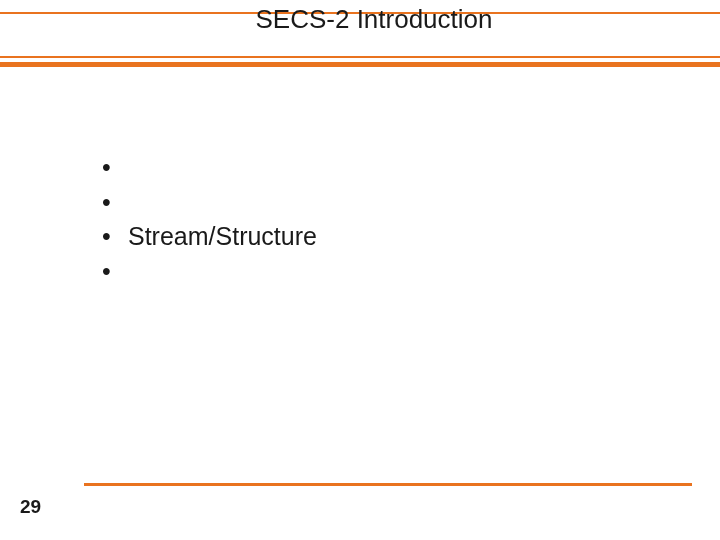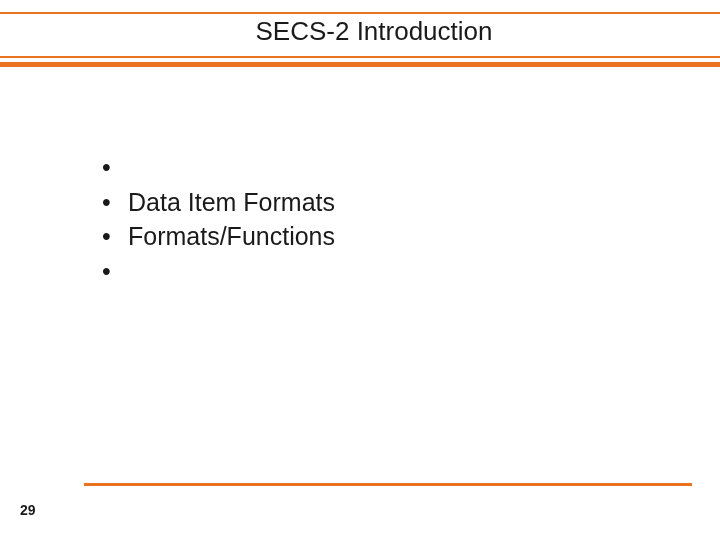--- a/index.html
+++ b/index.html
@@ -18,21 +18,21 @@
     .top-thin-rule {
       position: absolute;
       top: 12px;
       left: 0;
       right: 0;
       height: 2px;
       background: #e9731f;
     }
     .title {
       position: absolute;
-      top: 16px;
+      top: 4px;
       left: 0;
       right: 0;
       text-align: center;
       font-size: 26px;
       color: #1a1a1a;
       font-weight: 400;
       padding-left: 28px;
     }
     .title-underline-thin {
       position: absolute;
@@ -77,21 +77,21 @@
       left: 84px;
       right: 28px;
       bottom: 54px;
       height: 3px;
       background: #e9731f;
     }
     .page-number {
       position: absolute;
       left: 20px;
       bottom: 22px;
-      font-size: 14px;
+      font-size: 19px;
       font-weight: 700;
       color: #1a1a1a;
     }
   </style>
 </head>
 <body>
 
 <div class="top-thin-rule"></div>
 
 <h1 class="title">SECS-2 Introduction</h1>
@@ -99,25 +99,24 @@
 <div class="title-underline-thin"></div>
 <div class="title-underline-thick"></div>
 
 <div class="content">
   <ul class="bullet-list">
     <li class="bullet-item">
       <span class="bullet-dot">•</span>
     </li>
     <li class="bullet-item">
       <span class="bullet-dot">•</span>
-      <span>Data Item Formats</span>
     </li>
     <li class="bullet-item">
       <span class="bullet-dot">•</span>
-      <span>Formats/Functions</span>
+      <span>Stream/Structure</span>
     </li>
     <li class="bullet-item">
       <span class="bullet-dot">•</span>
     </li>
   </ul>
 </div>
 
 <div class="footer-rule"></div>
 
 <div class="page-number">29</div>

